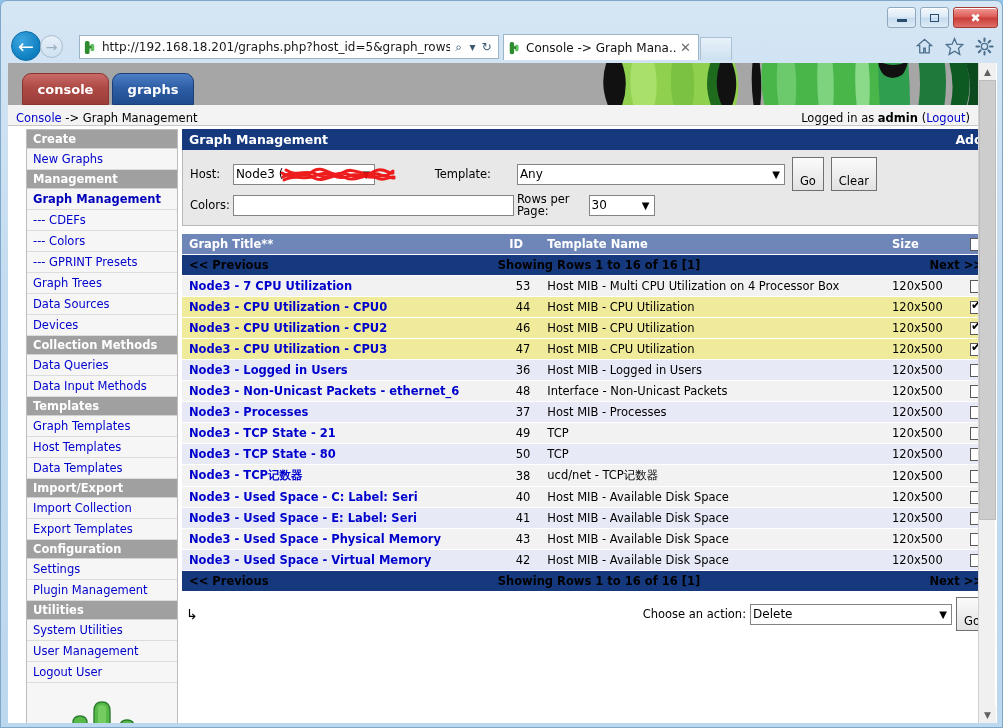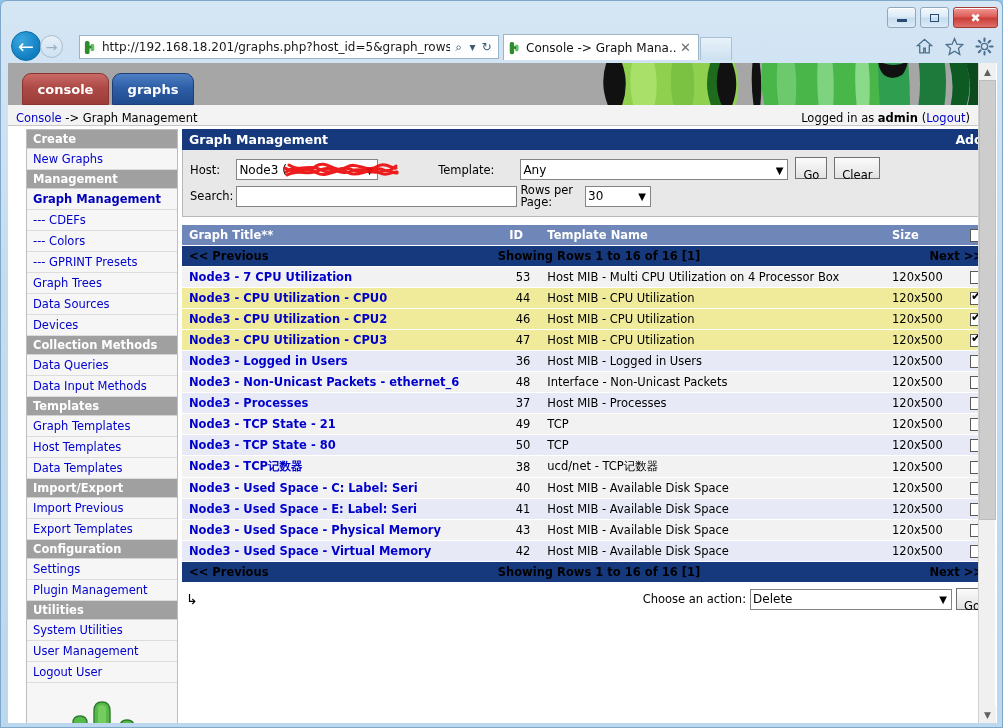--- a/index.html
+++ b/index.html
@@ -192,21 +192,21 @@
   .selwrap .arrow {
     position: absolute; right: 5px; top: 50%; transform: translateY(-50%);
     pointer-events: none; font-size: 10px; color: #000;
     font-weight: bold;
   }
   .btn {
     font-family: "DejaVu Sans", "Liberation Sans", sans-serif;
     font-size: 11.5px;
     border: 1px solid #707070;
     background: linear-gradient(to bottom, #fbfbfb, #e2e2e2);
-    padding: 10px 7px; height: 21px; cursor: pointer; color: #000;
+    padding: 16px 7px; height: 21px; cursor: pointer; color: #000;
   }
   #host-select-wrap { position: relative; }
   #redaction {
     position: absolute; left: 47px; top: 2px; width: 116px; height: 17px;
     pointer-events: none;
   }
   #rowsperpage-label { line-height: 1.05; font-size: 11.5px; }
 
   
   #results { margin-top: 8px; width: 808px; border-collapse: collapse; font-size: 11.5px; }
@@ -400,21 +400,21 @@
             <div class="nav-item">Data Sources</div>
             <div class="nav-item">Devices</div>
             <div class="nav-head">Collection Methods</div>
             <div class="nav-item">Data Queries</div>
             <div class="nav-item">Data Input Methods</div>
             <div class="nav-head">Templates</div>
             <div class="nav-item">Graph Templates</div>
             <div class="nav-item">Host Templates</div>
             <div class="nav-item">Data Templates</div>
             <div class="nav-head">Import/Export</div>
-            <div class="nav-item">Import Previous</div>
+            <div class="nav-item">Import Collection</div>
             <div class="nav-item">Export Templates</div>
             <div class="nav-head">Configuration</div>
             <div class="nav-item">Settings</div>
             <div class="nav-item">Plugin Management</div>
             <div class="nav-head">Utilities</div>
             <div class="nav-item">System Utilities</div>
             <div class="nav-item">User Management</div>
             <div class="nav-item">Logout User</div>
           </div>
         <svg id="cactus" viewBox="0 0 84 82">
@@ -461,31 +461,31 @@
                   <select style="width:268px;">
                     <option>Any</option>
                   </select>
                   <span class="arrow">▼</span>
                 </span>
               </td>
               <td style="padding-left:4px;"><button class="btn">Go</button></td>
               <td style="padding-left:4px;"><button class="btn">Clear</button></td>
             </tr>
             <tr>
-              <td><span>Search:</span></td>
+              <td><span>Colors:</span></td>
               <td colspan="2">
                 <input type="text" style="width: 281px;" placeholder="">
               </td>
               <td style="padding-left:0;">
                 <span style="display:flex; align-items:center;">
                   <span id="rowsperpage-label">
                     <span>Rows per</span><br>
                     <span>Page:</span>
                   </span>
-                  <span class="selwrap" style="margin-left:12px;">
+                  <span class="selwrap" style="margin-left:19px;">
                     <select style="width:66px;">
                       <option>30</option>
                     </select>
                     <span class="arrow">▼</span>
                   </span>
                 </span>
               </td>
               <td></td>
                   <td></td>
             </tr>

